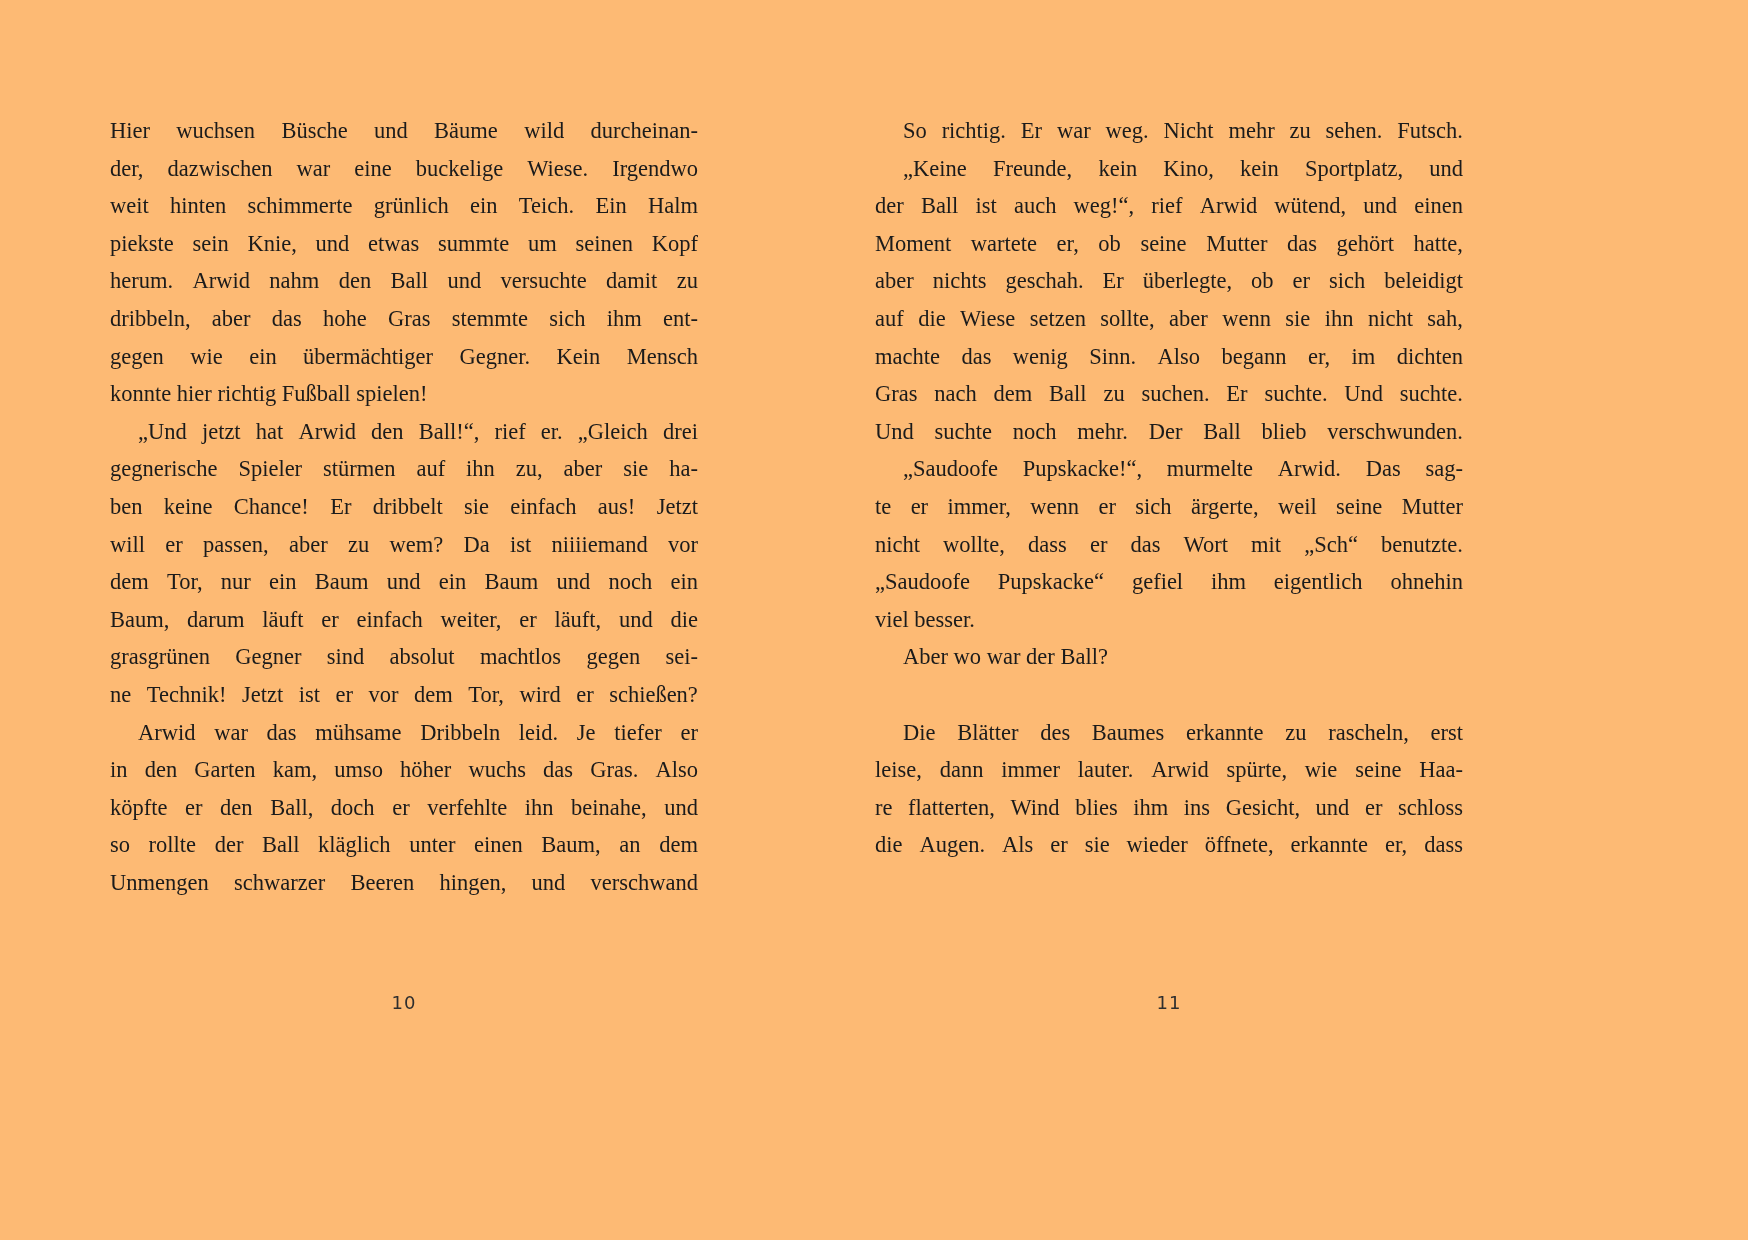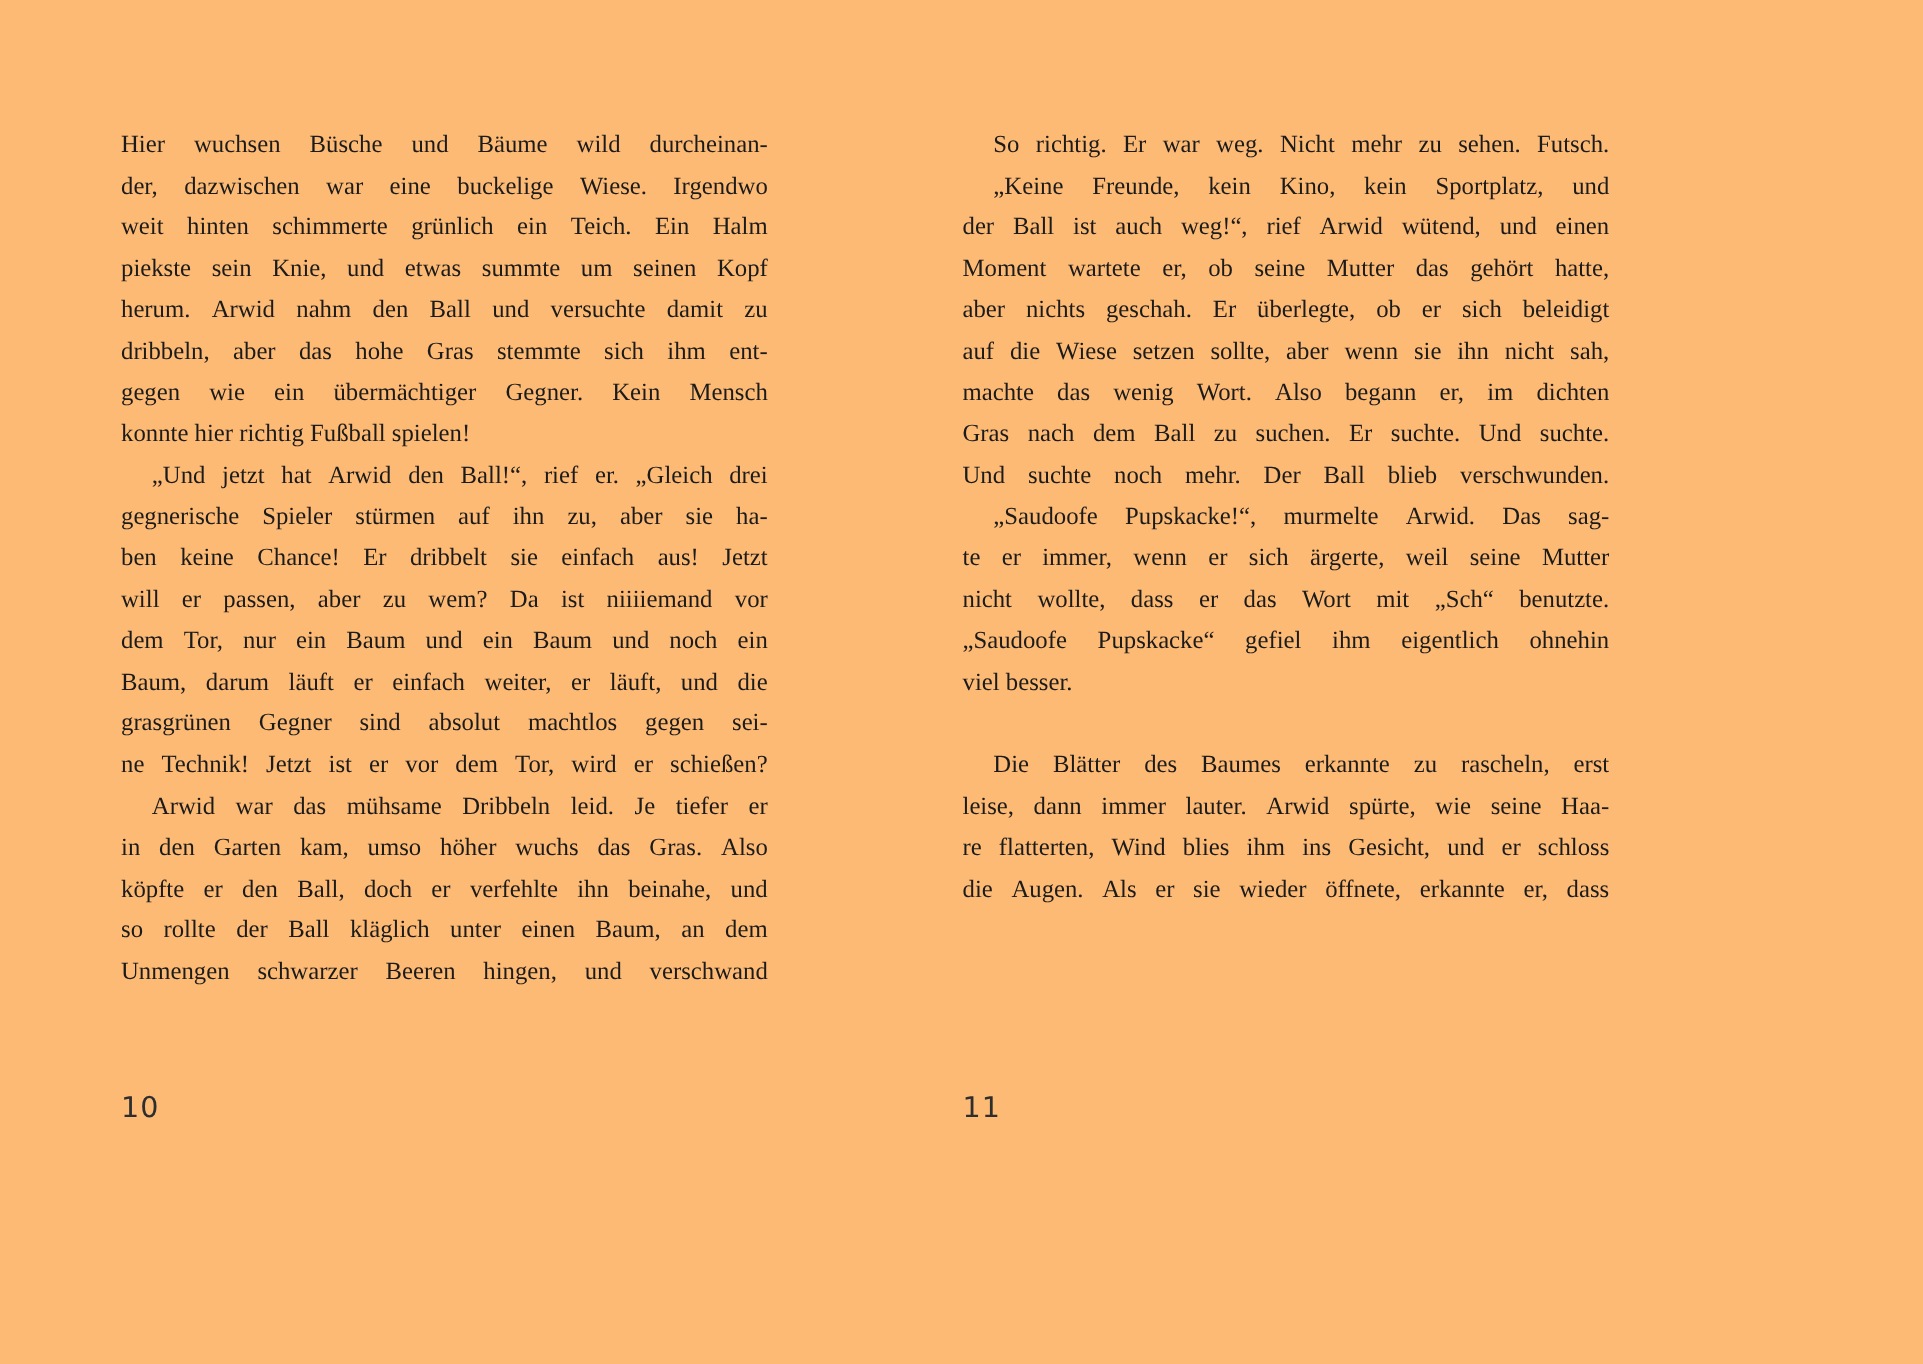--- a/index.html
+++ b/index.html
@@ -46,23 +46,23 @@
   }
   .line.just.indent { padding-left: 28px; }
   .line.flush { text-align: left; }
   .line.flush.indent { text-indent: 28px; }
   .line.blank { }
   .page-number {
     position: absolute;
     top: 992px;
     left: 0;
     width: 588px;
-    text-align: left;
+    text-align: center;
     font-family: "DejaVu Sans", "Liberation Sans", sans-serif;
-    font-size: 26px;
+    font-size: 18px;
     font-weight: 500;
     letter-spacing: 1px;
     color: #2e2e2e;
   }
 </style>
 </head>
 <body>
 
 <div class="spread">
 
@@ -358,21 +358,21 @@
           <span>wenn</span>
           <span>sie</span>
           <span>ihn</span>
           <span>nicht</span>
           <span>sah,</span>
         </div>
         <div class="line just">
           <span>machte</span>
           <span>das</span>
           <span>wenig</span>
-          <span>Wort.</span>
+          <span>Sinn.</span>
           <span>Also</span>
           <span>begann</span>
           <span>er,</span>
           <span>im</span>
           <span>dichten</span>
         </div>
         <div class="line just">
           <span>Gras</span>
           <span>nach</span>
           <span>dem</span>
@@ -427,20 +427,21 @@
         </div>
         <div class="line just">
           <span>„Saudoofe</span>
           <span>Pupskacke“</span>
           <span>gefiel</span>
           <span>ihm</span>
           <span>eigentlich</span>
           <span>ohnehin</span>
         </div>
         <div class="line flush">viel besser.</div>
+        <div class="line flush indent">Aber wo war der Ball?</div>
         <div class="line blank"></div>
         <div class="line just indent">
           <span>Die</span>
           <span>Blätter</span>
           <span>des</span>
           <span>Baumes</span>
           <span>erkannte</span>
           <span>zu</span>
           <span>rascheln,</span>
           <span>erst</span>

